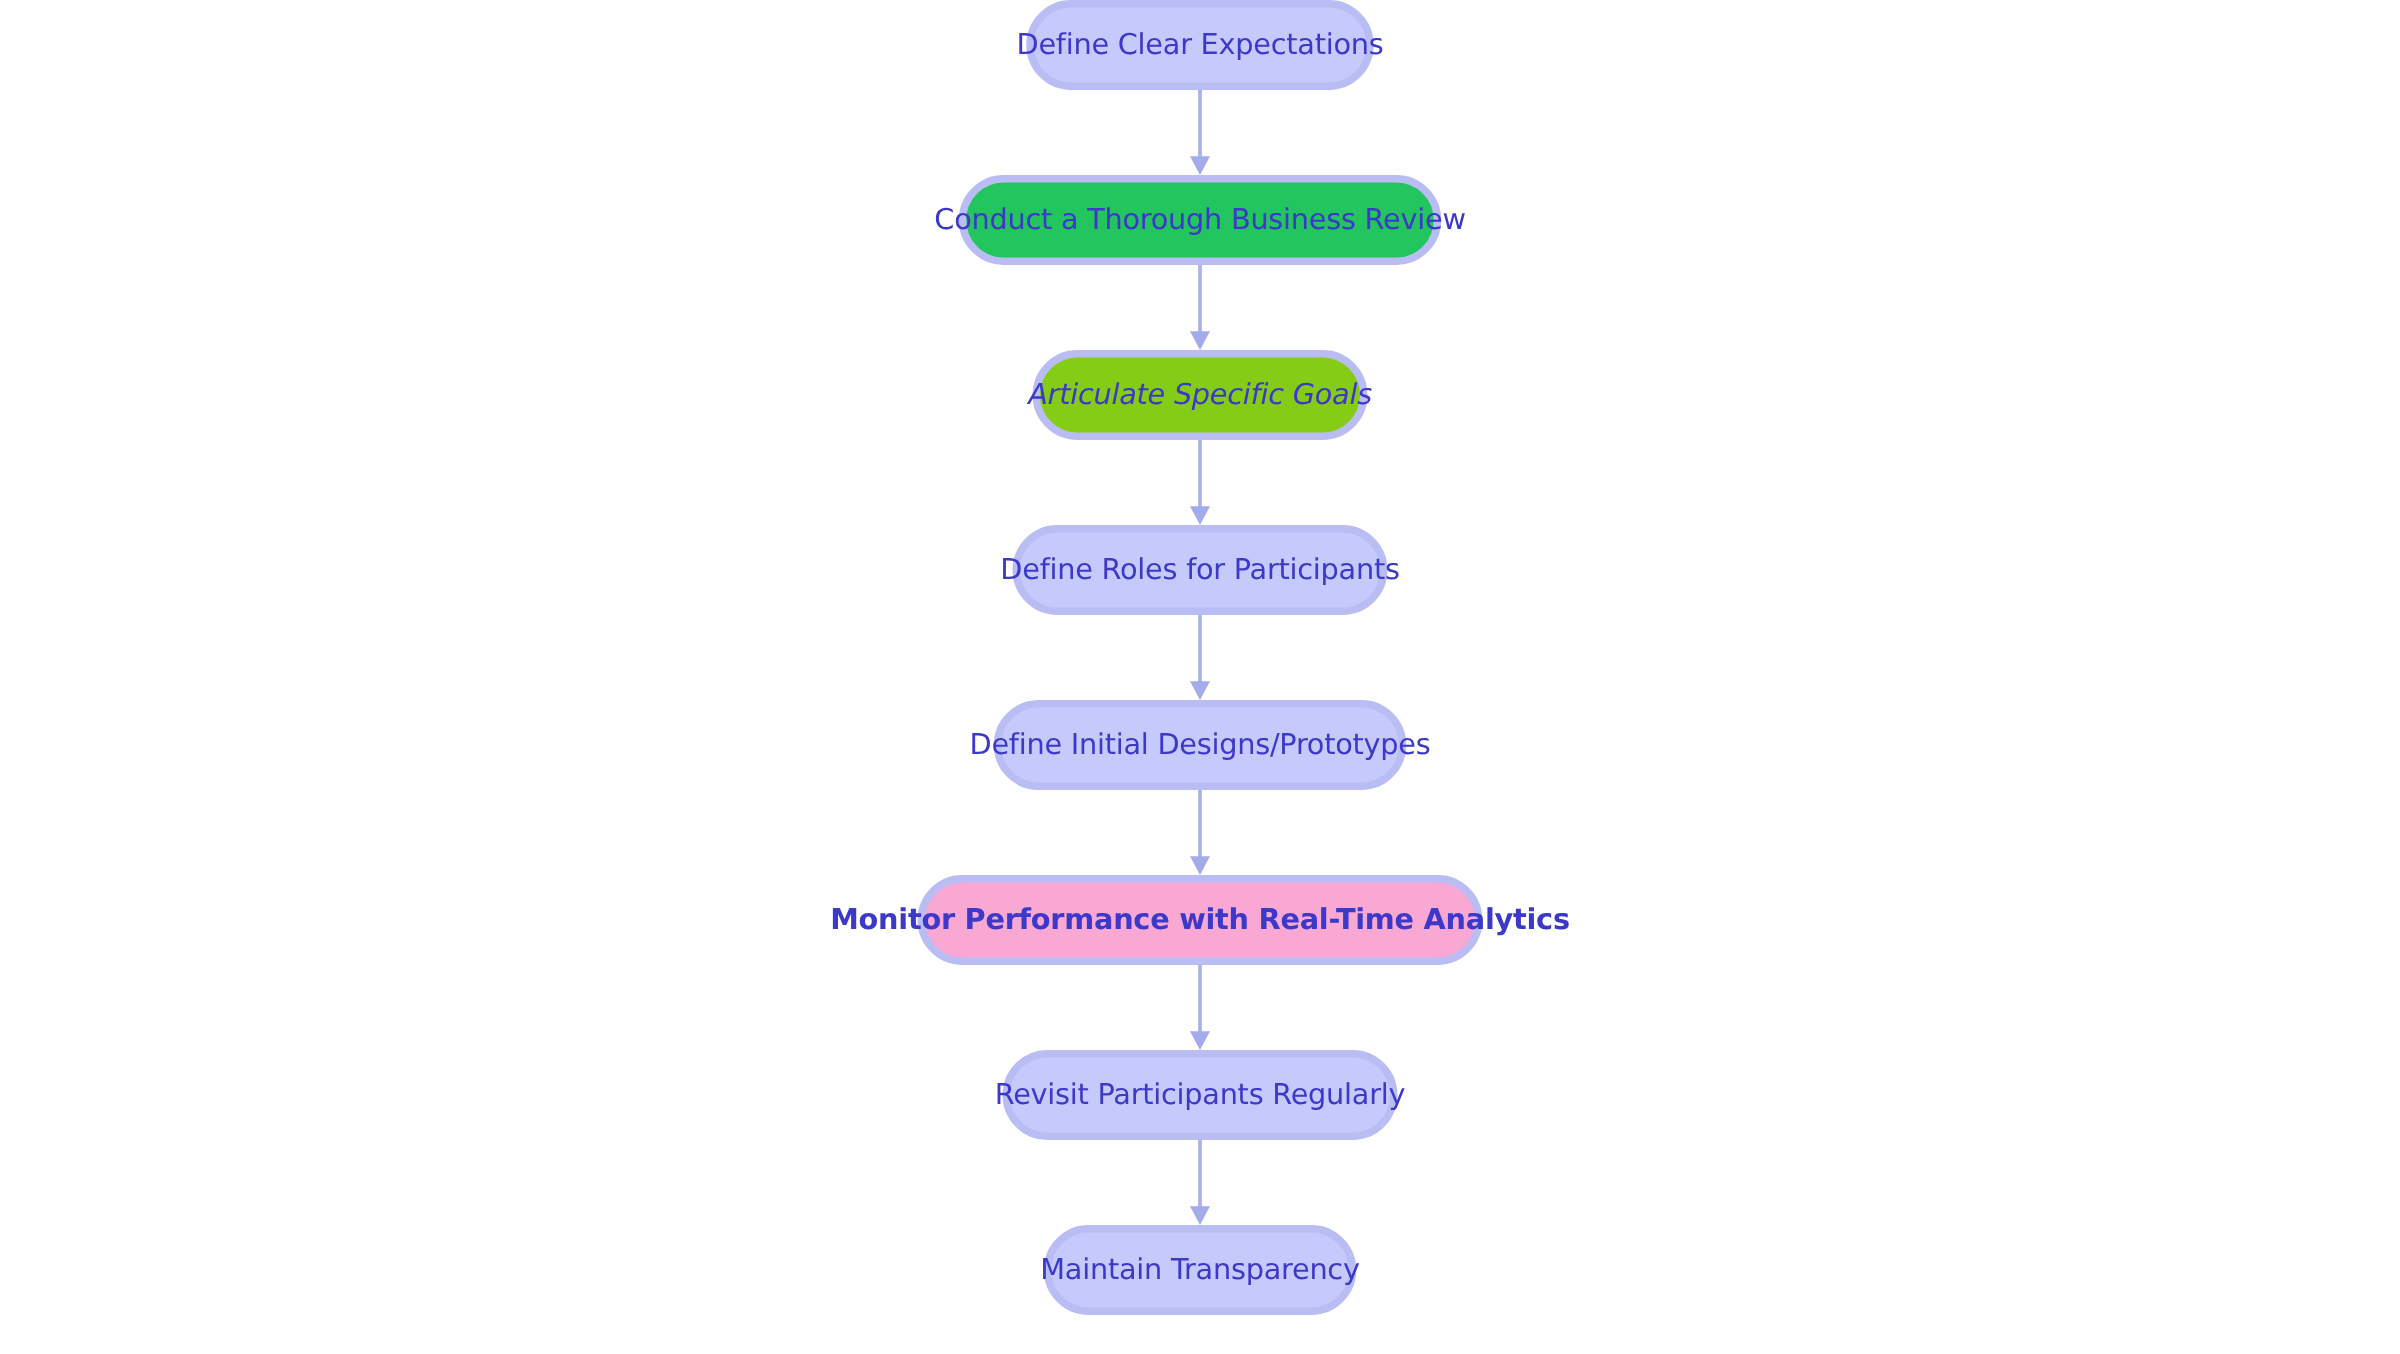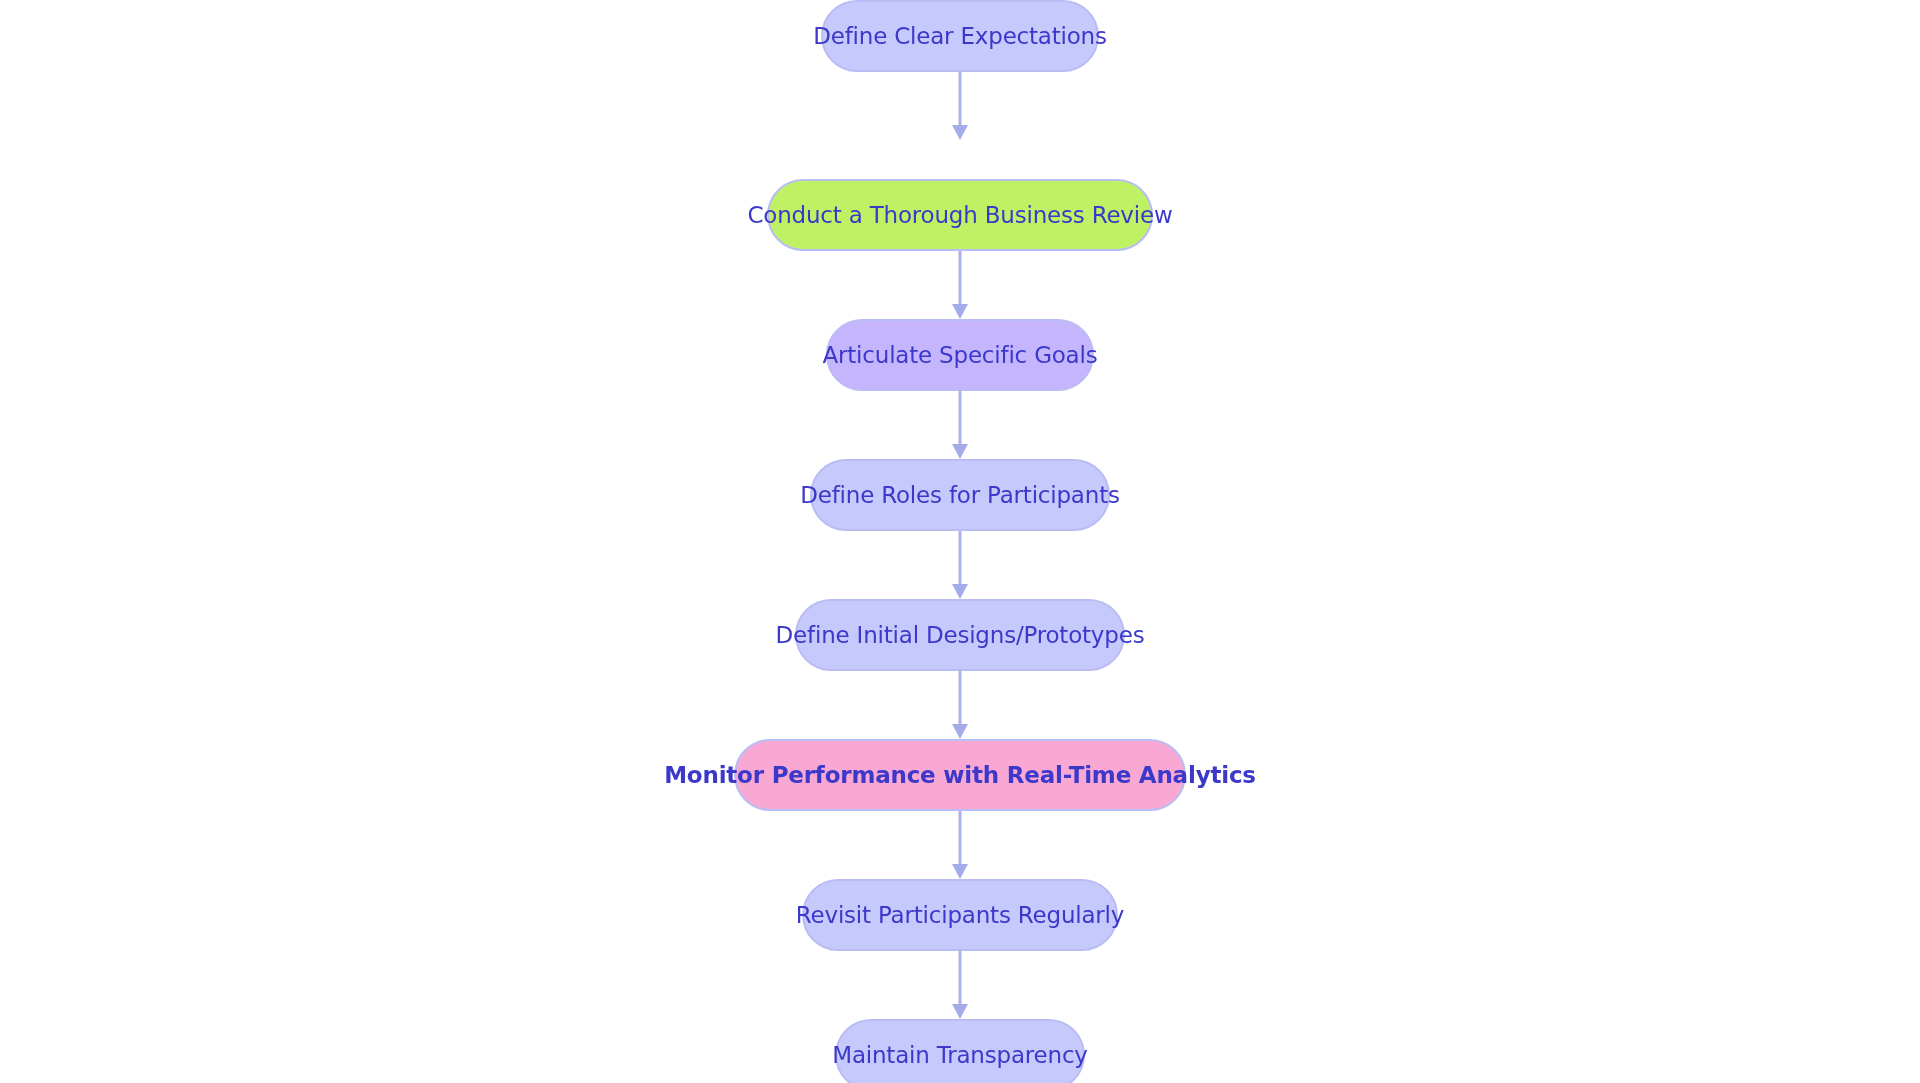--- a/index.html
+++ b/index.html
@@ -30,21 +30,21 @@
     display: flex;
     flex-direction: column;
     align-items: center;
   }
 
   .node {
     box-sizing: border-box;
     height: 72px;
     border-radius: 36px;
     background: #c6c9fb;
-    border: 2px solid #737373;
+    border: 6px solid #737373;
     display: flex;
     align-items: center;
     justify-content: center;
     flex: 0 0 auto;
   }
 
   .node-label {
     color: #3b38ca;
     font-size: 23px;
     font-family: "DejaVu Sans", sans-serif;
@@ -92,30 +92,30 @@
 
     <div class="node" style="width: 278px; background: rgb(198, 201, 251); border-color: rgb(185, 189, 243);">
       <span class="node-label" style="color: rgb(59, 56, 202);">Define Clear Expectations</span>
     </div>
 
     <div class="connector">
       <div class="stem" style="background: rgb(170, 178, 236);"></div>
       <div class="head" style="border-top-color: rgb(163, 171, 234);"></div>
     </div>
 
-    <div class="node" style="width: 386px; background: #bef264; border-color: rgb(185, 189, 243); margin-top: 39px;">
+    <div class="node" style="width: 386px; background: #22c55e; border-color: rgb(185, 189, 243);">
       <span class="node-label" style="color: rgb(59, 56, 202);">Conduct a Thorough Business Review</span>
     </div>
 
     <div class="connector">
       <div class="stem" style="background: rgb(170, 178, 236);"></div>
       <div class="head" style="border-top-color: rgb(163, 171, 234);"></div>
     </div>
 
-    <div class="node" style="width: 268px; background: #c4b5fd; border-color: rgb(185, 189, 243);">
+    <div class="node" style="width: 268px; background: #84cc16; border-color: rgb(185, 189, 243); font-style: italic;">
       <span class="node-label" style="color: rgb(59, 56, 202);">Articulate Specific Goals</span>
     </div>
 
     <div class="connector">
       <div class="stem" style="background: rgb(170, 178, 236);"></div>
       <div class="head" style="border-top-color: rgb(163, 171, 234);"></div>
     </div>
 
     <div class="node" style="width: 300px; background: rgb(198, 201, 251); border-color: rgb(185, 189, 243);">
       <span class="node-label" style="color: rgb(59, 56, 202);">Define Roles for Participants</span>

